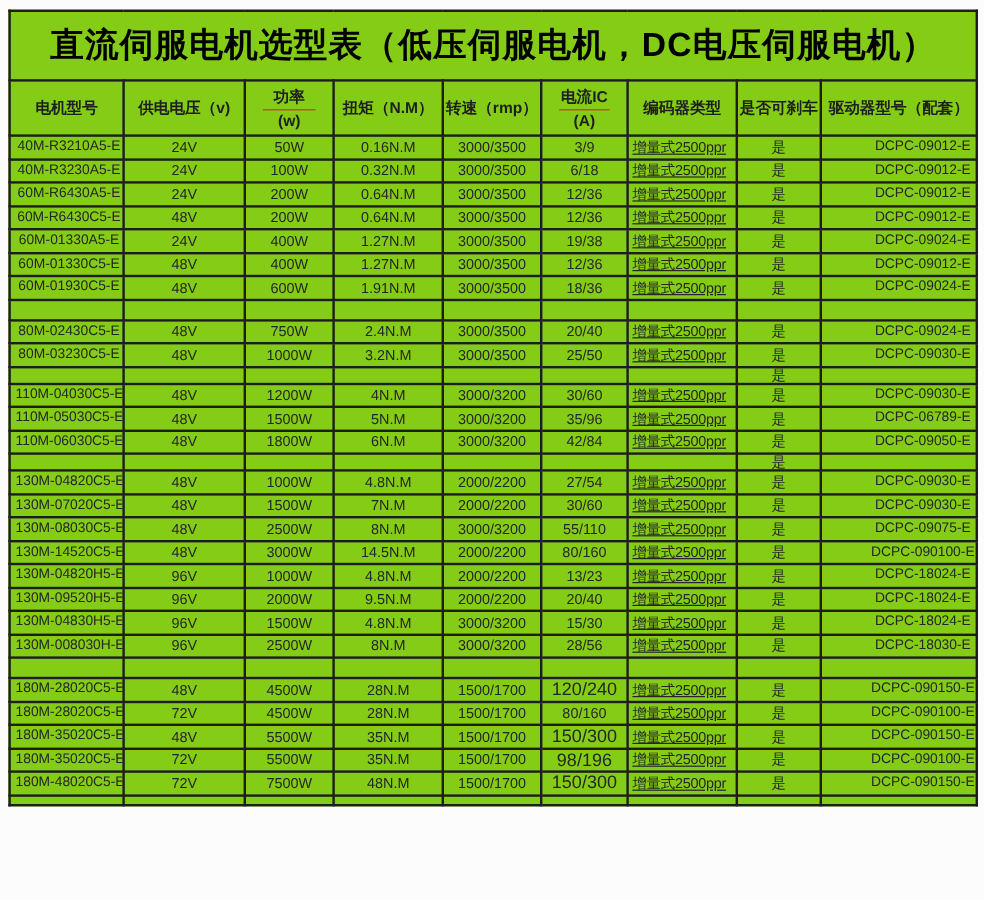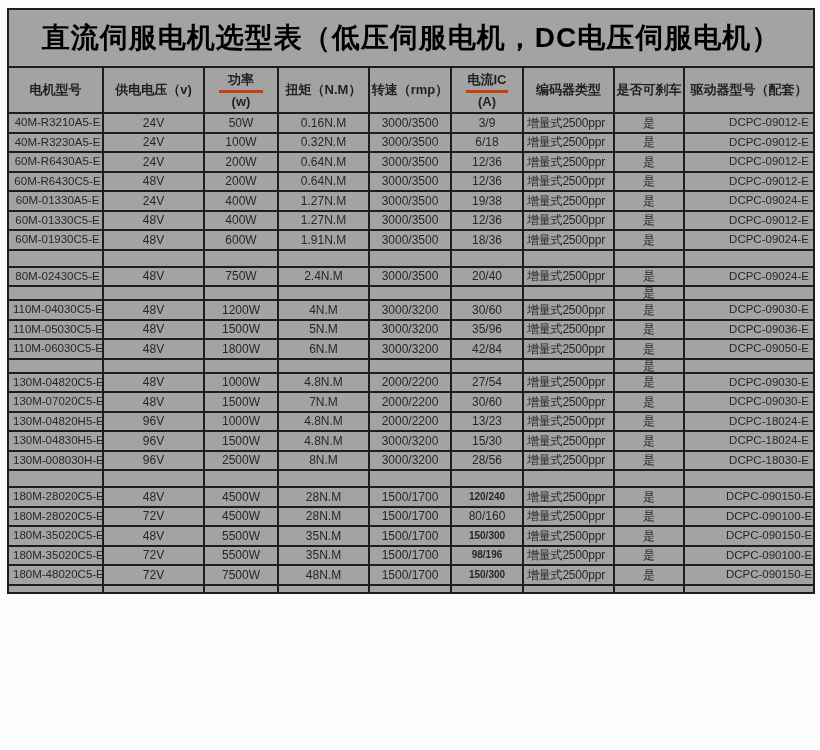--- a/index.html
+++ b/index.html
@@ -3,21 +3,21 @@
 <meta charset="utf-8">
 <style>
   html,body{margin:0;padding:0;}
   body{font-family:"Liberation Sans","DejaVu Sans",sans-serif;}
   .screen{width:820px;height:750px;background:#fcfcfc;overflow:hidden;position:relative;}
   table.motor-table{
     border-collapse:collapse;
     table-layout:fixed;
     width:806px;
     margin:8px 0 16px 7px;
-    background:#a3a3a3;
+    background:#84cc16;
   }
   table.motor-table th,
   table.motor-table td{
     border:2px solid #1d1d1d;
     padding:0;
     overflow:hidden;
     white-space:nowrap;
     color:#262626;
     vertical-align:middle;
   }
@@ -29,27 +29,27 @@
     text-align:center;
     letter-spacing:1px;
   }
   tr.header-row th{
     height:44px;
     font-size:13px;
     font-weight:bold;
     text-align:center;
     color:#1f1f1f;
   }
-  tr.header-row th .l1{display:block;padding:0 0 1px 0;margin:0 14px;border-bottom:3px solid #c2410c;}
+  tr.header-row th .l1{display:block;padding:0 0 1px 0;margin:0 14px;border-bottom:1px solid #c2410c;}
   tr.header-row th .l2{display:block;padding-top:1px;}
   tbody td{height:17.5px;font-size:12px;text-align:center;line-height:1;}
   tbody td.c-model{text-align:center;padding-left:4px;font-size:11.5px;}
-  tbody td.c-encoder{text-align:left;padding-left:3px;letter-spacing:-0.2px;}
+  tbody td.c-encoder{text-align:left;padding-left:3px;letter-spacing:-0.2px;text-decoration:underline;}
   tbody td.c-driver{font-size:11.5px;padding-left:40px;}
-  tbody td.small{font-size:10px;font-weight:bold;}
+  tbody td.small{font-size:15px;}
   tr.gap td{height:15px;}
   tr.gap-yes td{height:12px;}
   tr.gap-end td{height:6px;}
 </style>
 </head>
 <body>
 
 <div class="screen">
   <table class="motor-table">
     <colgroup>
@@ -178,20 +178,31 @@
     <td class="c-model">80M-02430C5-E</td>
     <td class="c-voltage">48V</td>
     <td class="c-power">750W</td>
     <td class="c-torque">2.4N.M</td>
     <td class="c-speed">3000/3500</td>
     <td class="c-current">20/40</td>
     <td class="c-encoder">增量式2500ppr</td>
     <td class="c-brake">是</td>
     <td class="c-driver">DCPC-09024-E</td>
   </tr>
+        <tr class="data">
+    <td class="c-model">80M-03230C5-E</td>
+    <td class="c-voltage">48V</td>
+    <td class="c-power">1000W</td>
+    <td class="c-torque">3.2N.M</td>
+    <td class="c-speed">3000/3500</td>
+    <td class="c-current">25/50</td>
+    <td class="c-encoder">增量式2500ppr</td>
+    <td class="c-brake">是</td>
+    <td class="c-driver">DCPC-09030-E</td>
+  </tr>
         <tr class="gap-yes">
     <td class="c-model"></td>
     <td class="c-voltage"></td>
     <td class="c-power"></td>
     <td class="c-torque"></td>
     <td class="c-speed"></td>
     <td class="c-current"></td>
     <td class="c-encoder"></td>
     <td class="c-brake">是</td>
     <td class="c-driver"></td>
@@ -209,21 +220,21 @@
   </tr>
         <tr class="data">
     <td class="c-model">110M-05030C5-E</td>
     <td class="c-voltage">48V</td>
     <td class="c-power">1500W</td>
     <td class="c-torque">5N.M</td>
     <td class="c-speed">3000/3200</td>
     <td class="c-current">35/96</td>
     <td class="c-encoder">增量式2500ppr</td>
     <td class="c-brake">是</td>
-    <td class="c-driver">DCPC-09036-E</td>
+    <td class="c-driver">DCPC-06789-E</td>
   </tr>
         <tr class="data">
     <td class="c-model">110M-06030C5-E</td>
     <td class="c-voltage">48V</td>
     <td class="c-power">1800W</td>
     <td class="c-torque">6N.M</td>
     <td class="c-speed">3000/3200</td>
     <td class="c-current">42/84</td>
     <td class="c-encoder">增量式2500ppr</td>
     <td class="c-brake">是</td>
@@ -256,26 +267,59 @@
     <td class="c-voltage">48V</td>
     <td class="c-power">1500W</td>
     <td class="c-torque">7N.M</td>
     <td class="c-speed">2000/2200</td>
     <td class="c-current">30/60</td>
     <td class="c-encoder">增量式2500ppr</td>
     <td class="c-brake">是</td>
     <td class="c-driver">DCPC-09030-E</td>
   </tr>
         <tr class="data">
+    <td class="c-model">130M-08030C5-E</td>
+    <td class="c-voltage">48V</td>
+    <td class="c-power">2500W</td>
+    <td class="c-torque">8N.M</td>
+    <td class="c-speed">3000/3200</td>
+    <td class="c-current">55/110</td>
+    <td class="c-encoder">增量式2500ppr</td>
+    <td class="c-brake">是</td>
+    <td class="c-driver">DCPC-09075-E</td>
+  </tr>
+        <tr class="data">
+    <td class="c-model">130M-14520C5-E</td>
+    <td class="c-voltage">48V</td>
+    <td class="c-power">3000W</td>
+    <td class="c-torque">14.5N.M</td>
+    <td class="c-speed">2000/2200</td>
+    <td class="c-current">80/160</td>
+    <td class="c-encoder">增量式2500ppr</td>
+    <td class="c-brake">是</td>
+    <td class="c-driver">DCPC-090100-E</td>
+  </tr>
+        <tr class="data">
     <td class="c-model">130M-04820H5-E</td>
     <td class="c-voltage">96V</td>
     <td class="c-power">1000W</td>
     <td class="c-torque">4.8N.M</td>
     <td class="c-speed">2000/2200</td>
     <td class="c-current">13/23</td>
+    <td class="c-encoder">增量式2500ppr</td>
+    <td class="c-brake">是</td>
+    <td class="c-driver">DCPC-18024-E</td>
+  </tr>
+        <tr class="data">
+    <td class="c-model">130M-09520H5-E</td>
+    <td class="c-voltage">96V</td>
+    <td class="c-power">2000W</td>
+    <td class="c-torque">9.5N.M</td>
+    <td class="c-speed">2000/2200</td>
+    <td class="c-current">20/40</td>
     <td class="c-encoder">增量式2500ppr</td>
     <td class="c-brake">是</td>
     <td class="c-driver">DCPC-18024-E</td>
   </tr>
         <tr class="data">
     <td class="c-model">130M-04830H5-E</td>
     <td class="c-voltage">96V</td>
     <td class="c-power">1500W</td>
     <td class="c-torque">4.8N.M</td>
     <td class="c-speed">3000/3200</td>

